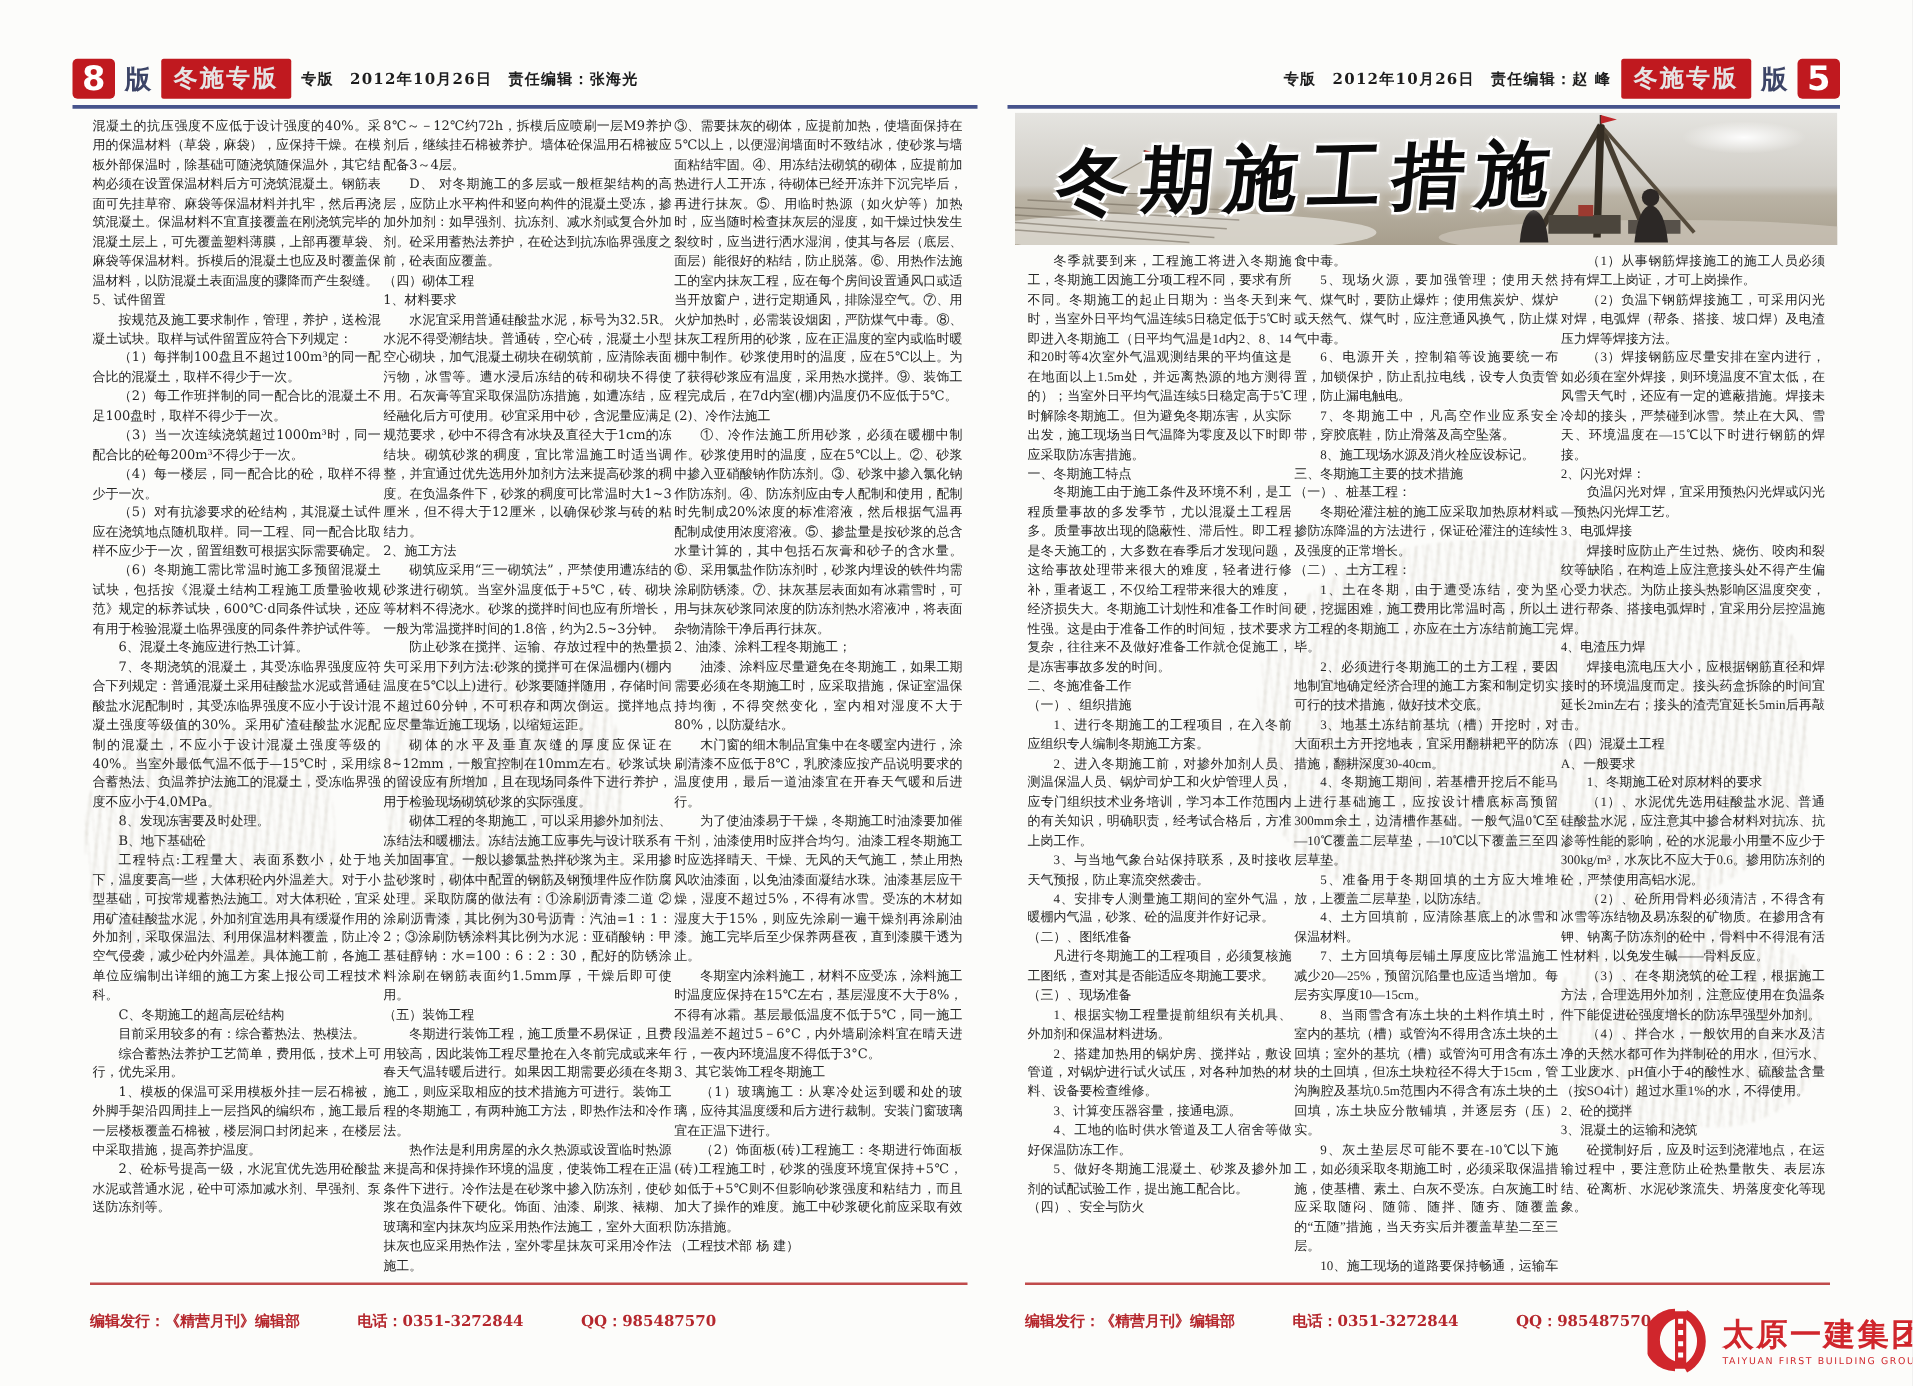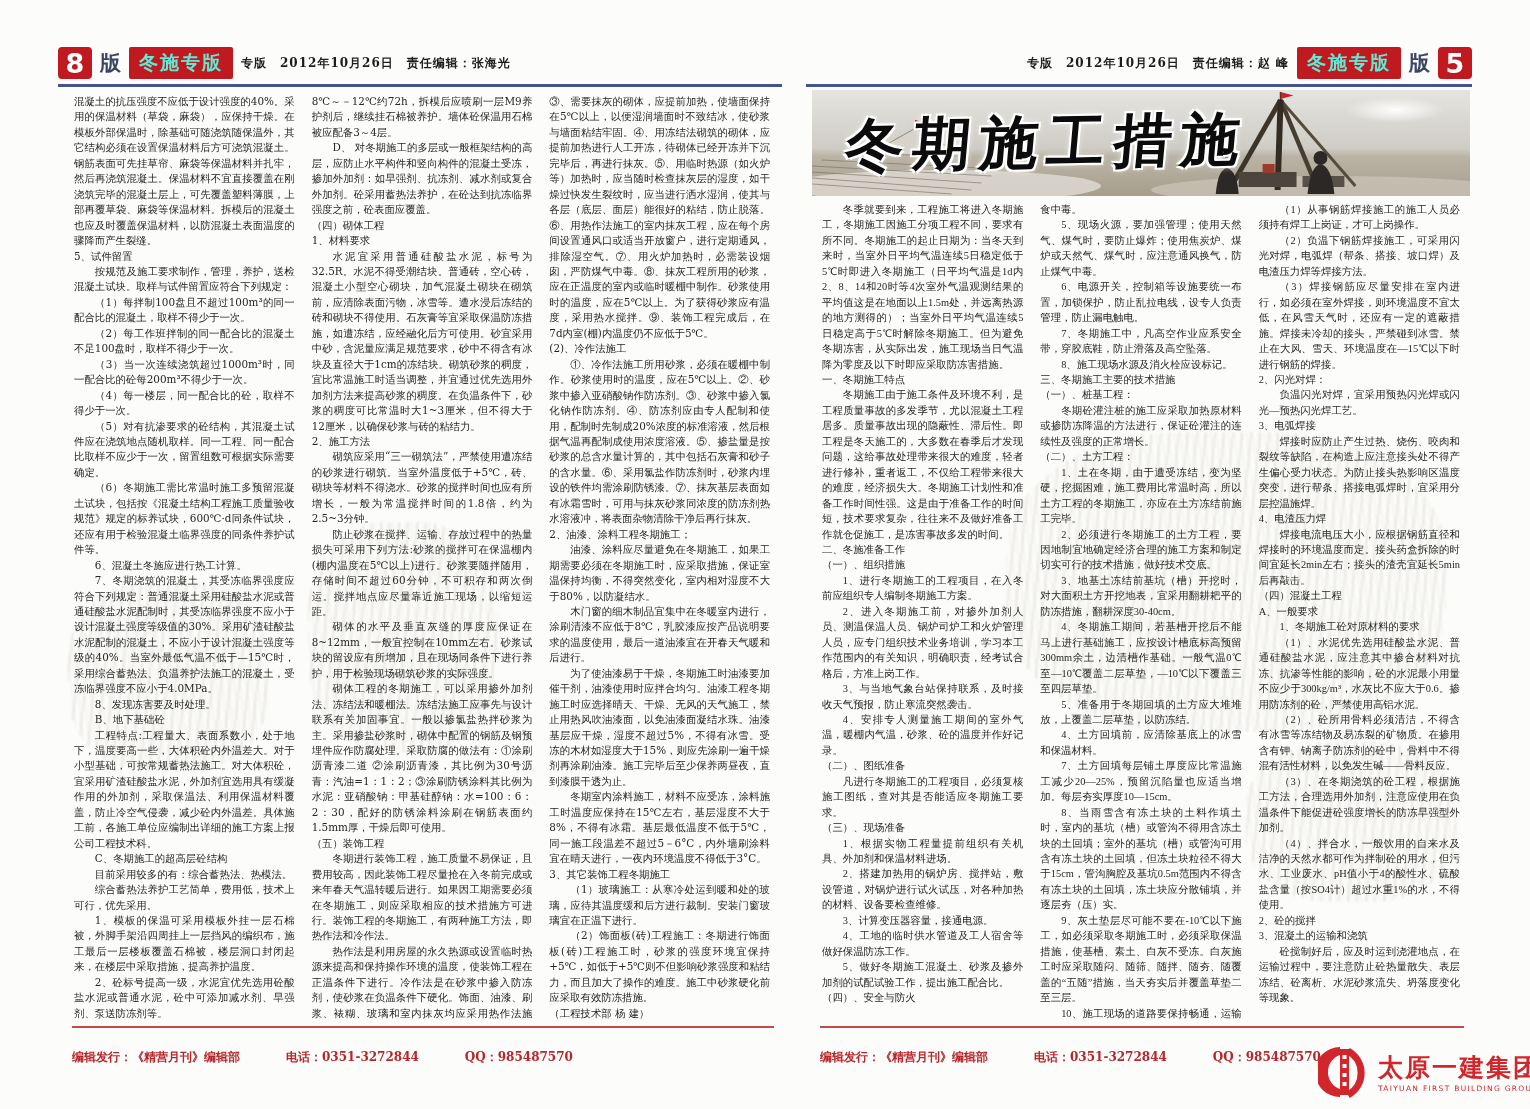--- a/index.html
+++ b/index.html
@@ -10,26 +10,26 @@
   .page-right{left:806px;width:666px;}
 
   
   .ph-header{position:absolute;top:0;left:0;right:0;height:42px;display:flex;align-items:center;
              border-bottom:3px solid #46538c;gap:8px;}
   .ph-header.right{justify-content:flex-end;}
   .pgnum{display:inline-flex;align-items:center;justify-content:center;width:34px;height:32px;
          background:#c0191f;color:#fff;font-weight:bold;font-size:27px;border-radius:4px;
          font-family:"DejaVu Sans","Liberation Sans",sans-serif;}
   .pgword{font-size:21px;font-weight:bold;color:#3c4466;}
-  .badge{background:#c0191f;color:#5eead4;font-weight:bold;font-size:19px;padding:3px 10px;
+  .badge{background:#c0191f;color:#e5e5e5;font-weight:bold;font-size:19px;padding:3px 10px;
          letter-spacing:2px;border-radius:2px;font-family:"DejaVu Sans","Liberation Sans",sans-serif;}
   .hmeta{font-size:12px;color:#1d1d1d;font-weight:bold;letter-spacing:1px;}
 
   
-  .pg-body{position:absolute;left:16px;right:12px;display:flex;gap:17px;}
+  .pg-body{position:absolute;left:16px;right:12px;display:flex;gap:2px;}
   .page-left .pg-body{top:52px;height:926px;}
   .page-right .pg-body{top:160px;height:818px;font-family:Liberation Serif, serif;}
   .col{flex:1;overflow:hidden;font-size:10.4px;line-height:15.45px;text-align:justify;}
   .para{margin:0;}
   .s-indent{text-indent:2em;}
   .s-flush{text-indent:0;}
   .s-center{text-align:left;text-indent:0;}
 
   
   .banner{position:absolute;top:48px;left:6px;right:2px;height:106px;overflow:hidden;}

